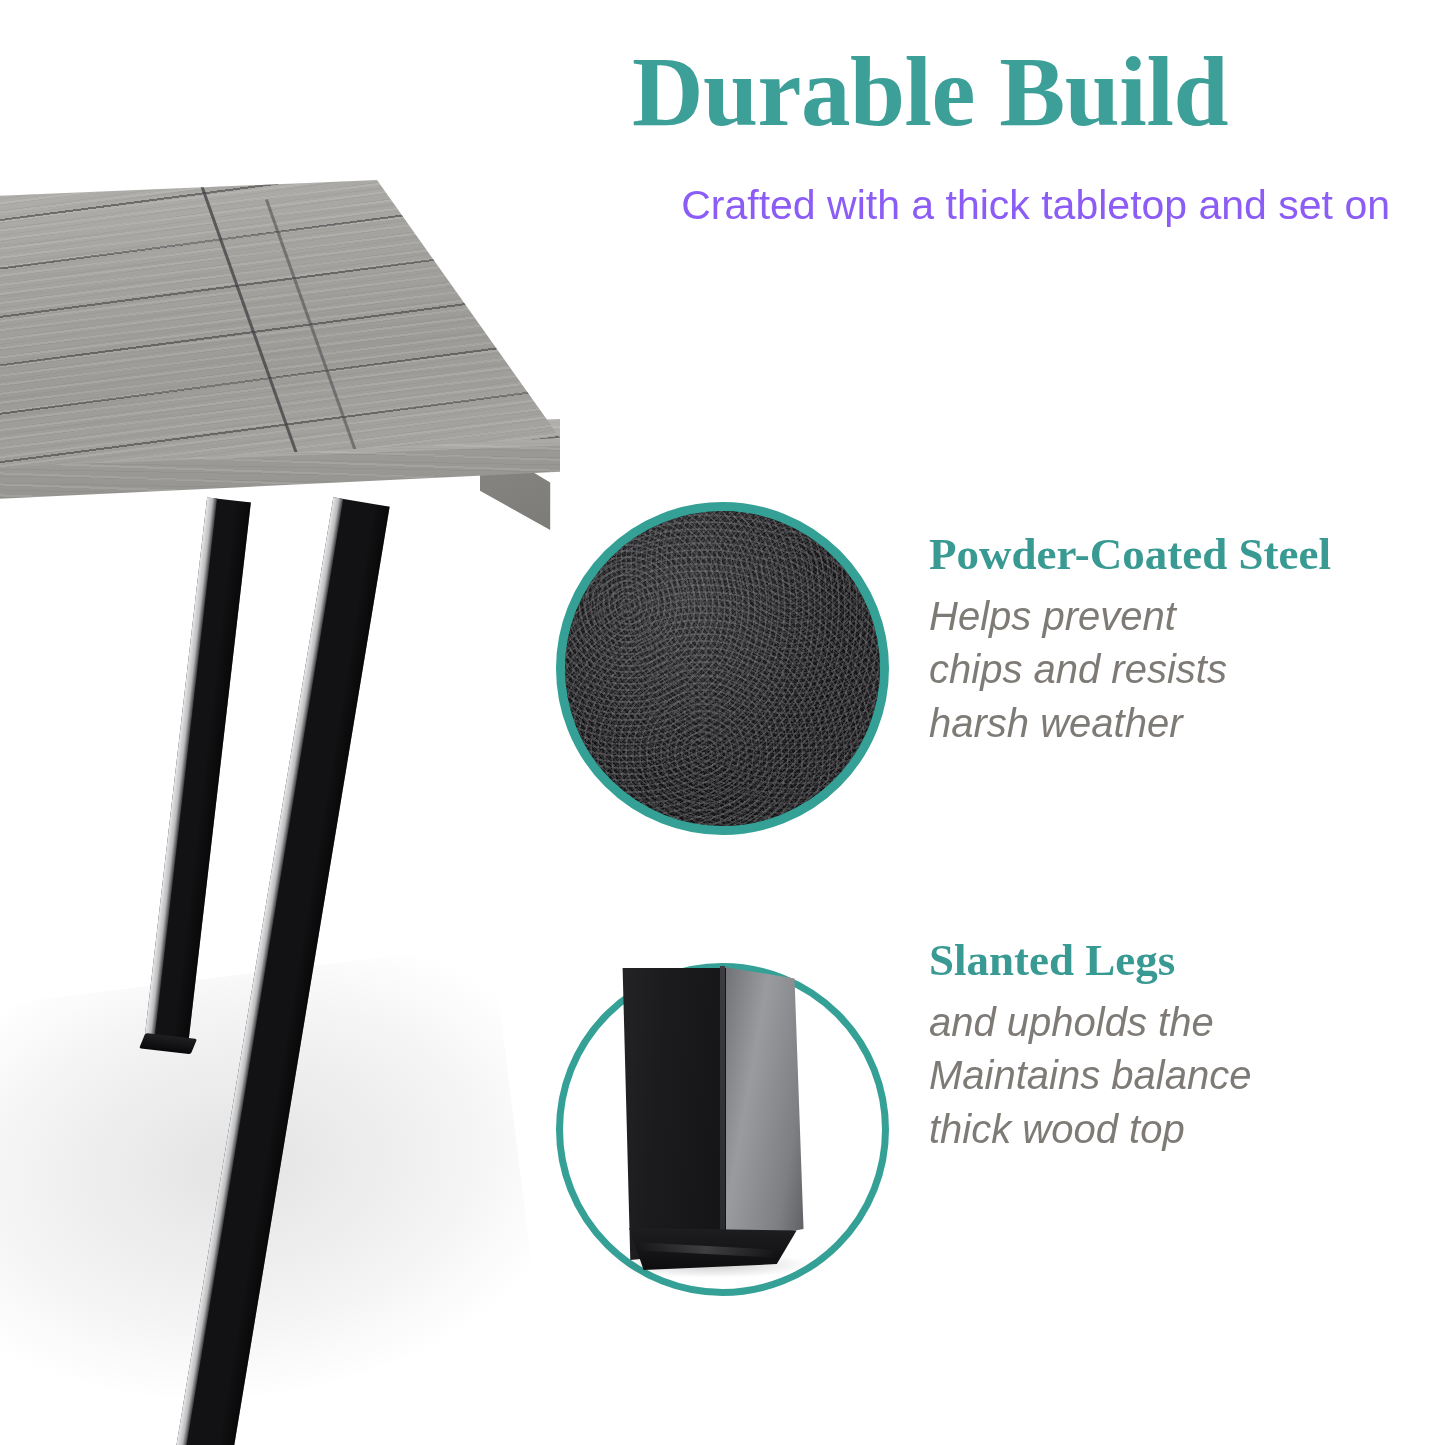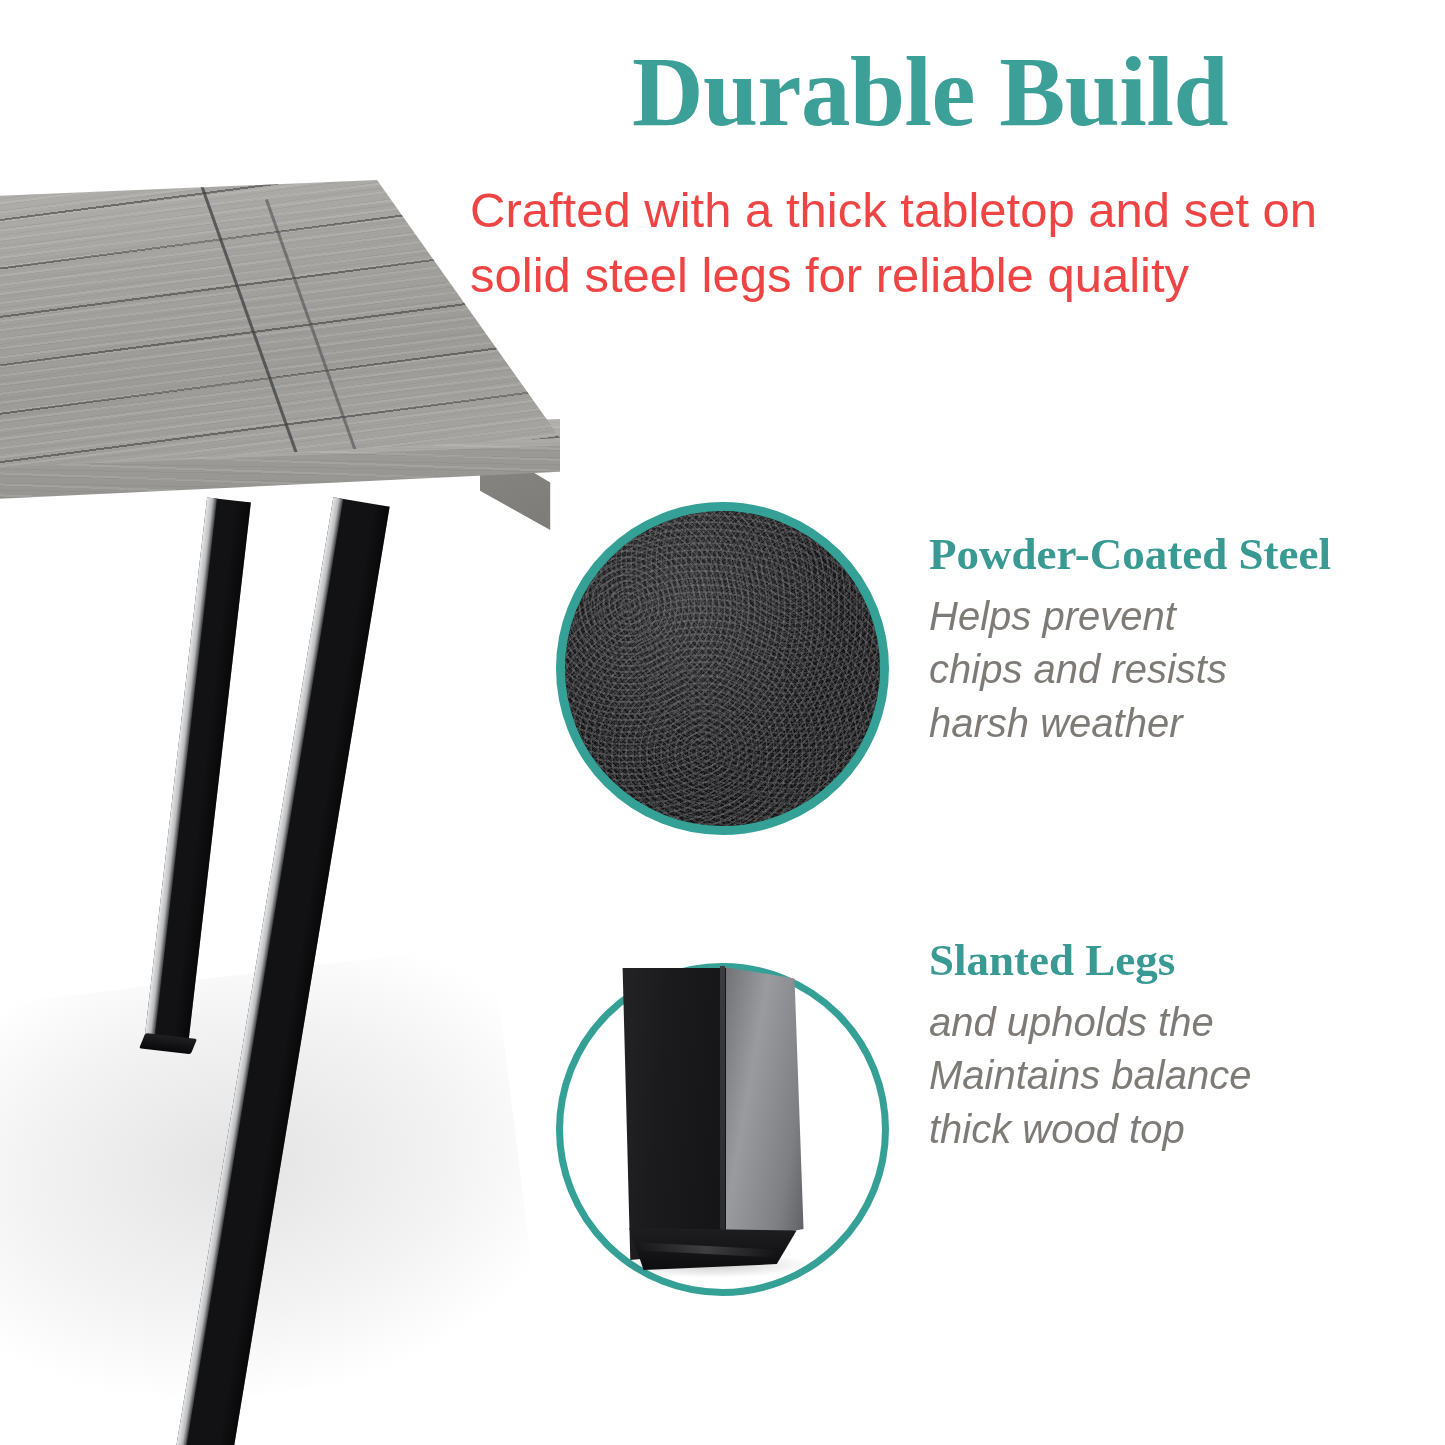--- a/index.html
+++ b/index.html
@@ -13,26 +13,26 @@
     font-family:"Liberation Serif","DejaVu Serif",serif;
     font-weight:700;
     font-size:99px;
     line-height:1.0;
     letter-spacing:-0.5px;
     color:#3c9f98;
     white-space:nowrap;
   }
   .subhead{
     position:absolute;left:470px;top:178px;width:920px;
-    text-align:left;
+    text-align:right;
     font-family:"Liberation Sans",sans-serif;
     font-weight:300;
-    font-size:49px;
+    font-size:41px;
     line-height:1.33;
-    color:#ef4444;
+    color:#8b5cf6;
   }
   .subhead span{display:block;}
 
   .feat-title{
     font-family:"Liberation Serif","DejaVu Serif",serif;
     font-weight:700;
     font-size:45px;
     line-height:1.05;
     color:#389a92;
     white-space:nowrap;
@@ -242,21 +242,20 @@
     <div class="top-frame">
       <div class="groove-diag"></div>
       <div class="groove-diag two"></div>
     </div>
   </div>
 
   <div class="headline">Durable Build</div>
 
   <div class="subhead">
     <span>Crafted with a thick tabletop and set on</span>
-    <span>solid steel legs for reliable quality</span>
   </div>
 
   <div class="ring" id="circle1">
     <div class="grain"></div>
     <div class="sheen"></div>
   </div>
 
   <div class="feat-text-1">
     <div class="feat-title">Powder-Coated Steel</div>
     <div class="feat-body">

